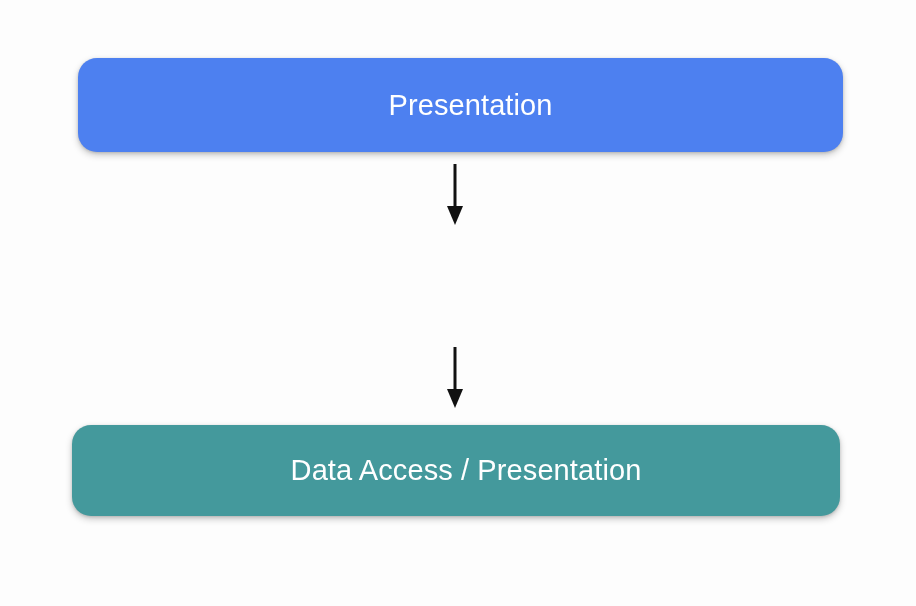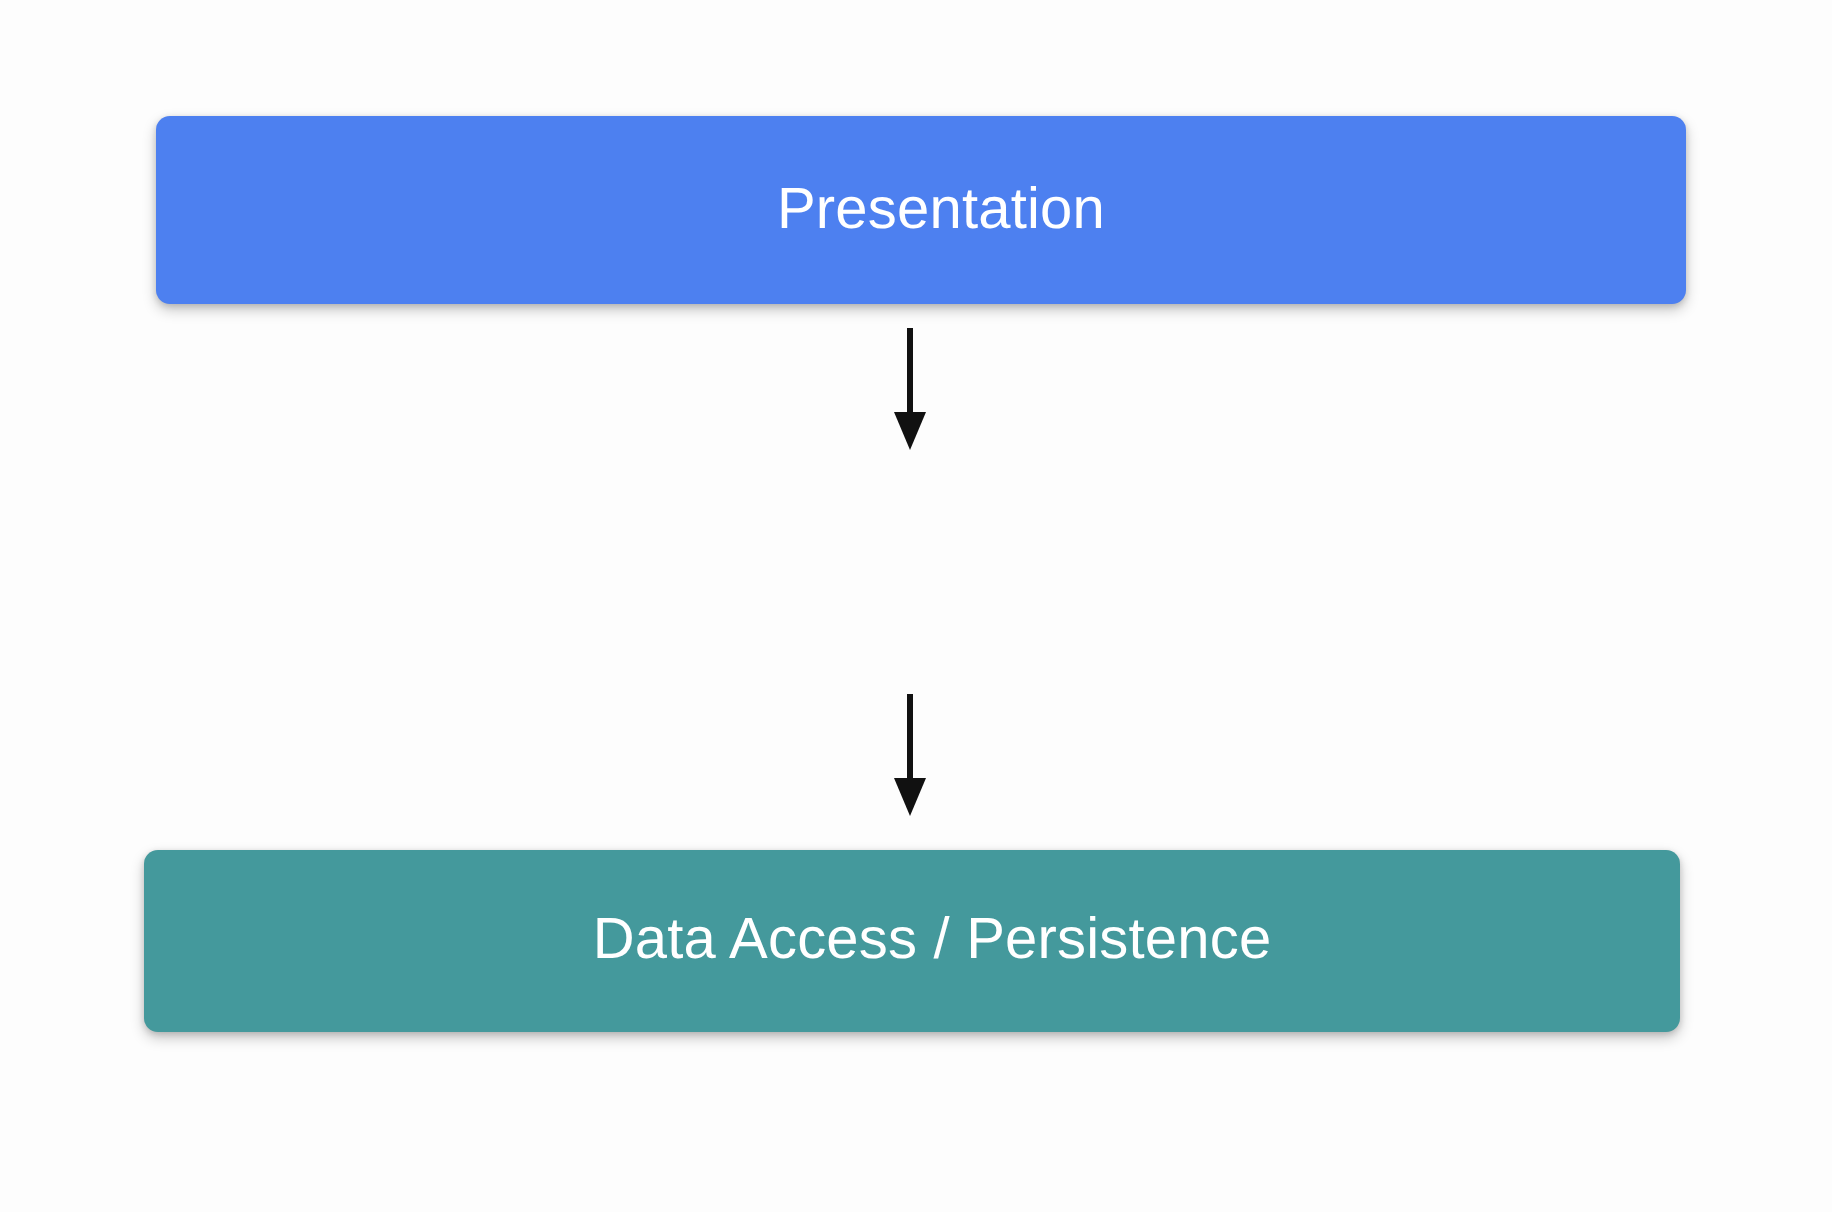--- a/index.html
+++ b/index.html
@@ -16,21 +16,21 @@
 
   #diagram-canvas {
     position: relative;
     width: 916px;
     height: 606px;
     background: #fdfdfd;
   }
 
   .layer-box {
     position: absolute;
-    border-radius: 7px;
+    border-radius: 19px;
     display: flex;
     align-items: center;
     justify-content: center;
     box-shadow: 0 3px 7px rgba(0, 0, 0, 0.22),
                 0 1px 3px rgba(0, 0, 0, 0.14);
     box-sizing: border-box;
     padding-left: 20px;
   }
 
   .layer-label {
@@ -113,16 +113,16 @@
 
 
   <div class="flow-arrow" id="arrow-business-to-data">
     <svg viewBox="0 0 30 62" preserveAspectRatio="none">
       <line x1="15" y1="0" x2="15" y2="45" stroke="#111111" stroke-width="3"></line>
       <polygon points="15,61 7,42 23,42" fill="#111111"></polygon>
     </svg>
   </div>
 
   <div class="layer-box" id="box-data-access">
-    <span class="layer-label">Data Access / Persistence</span>
+    <span class="layer-label">Data Access / Presentation</span>
   </div>
 
 </div>
 
 </body></html>

